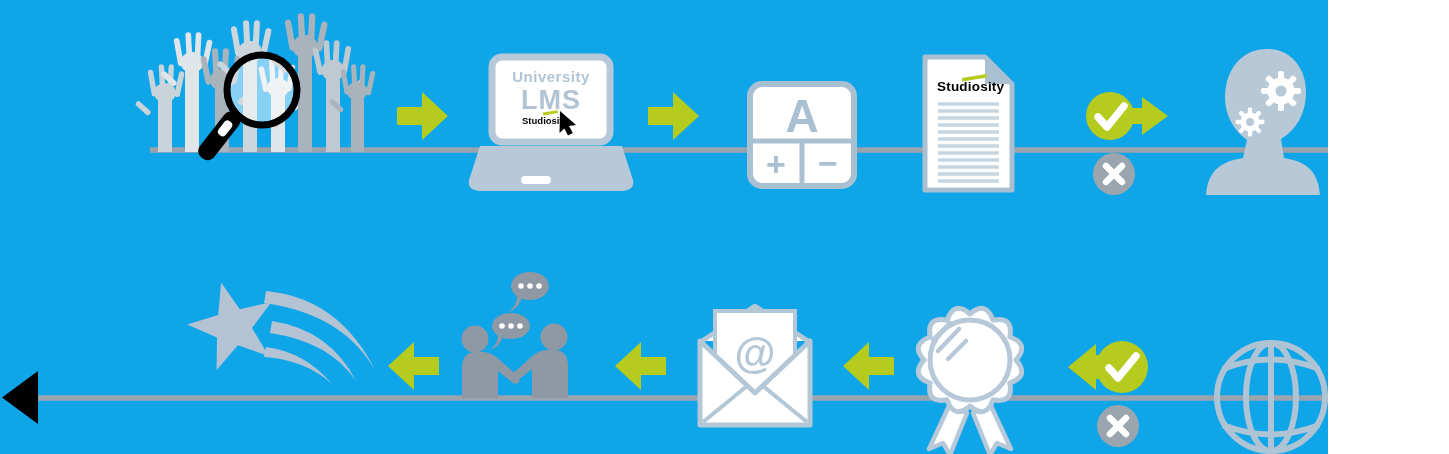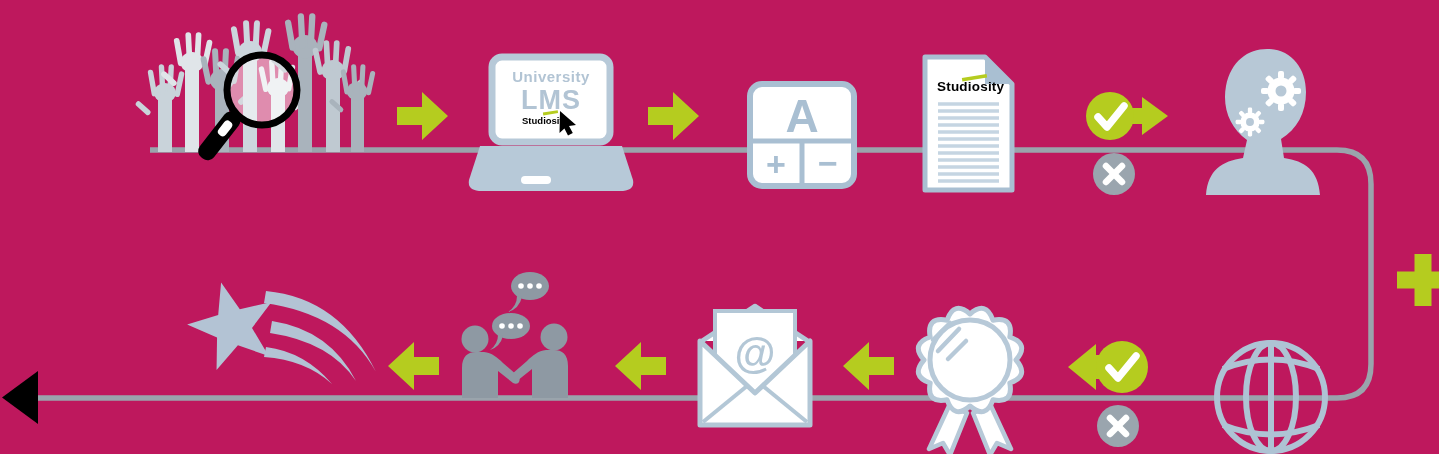--- a/index.html
+++ b/index.html
@@ -1,16 +1,16 @@
 <!DOCTYPE html>
 <html><head>
 <meta charset="utf-8">
 <style>
   html,body{margin:0;padding:0;background:#ffffff;}
-  .stage{position:relative;width:1439px;height:454px;background:#be185d;overflow:hidden;
+  .stage{position:relative;width:1328px;height:454px;background:#0ea5e9;overflow:hidden;
          font-family:"Liberation Sans", sans-serif;}
   .stage svg{position:absolute;left:0;top:0;display:block;}
   text{font-family:"Liberation Sans", sans-serif;}
   .t-lms1{font-size:15px;font-weight:bold;letter-spacing:.5px;}
   .t-lms2{font-size:27px;font-weight:bold;letter-spacing:1px;}
   .t-brand-sm{font-size:9.5px;font-weight:bold;}
   .t-brand-doc{font-size:13.5px;font-weight:bold;letter-spacing:.2px;}
   .t-grade{font-size:46px;font-weight:bold;}
   .t-op{font-size:34px;font-weight:bold;}
   .t-at{font-size:42px;font-weight:bold;}

